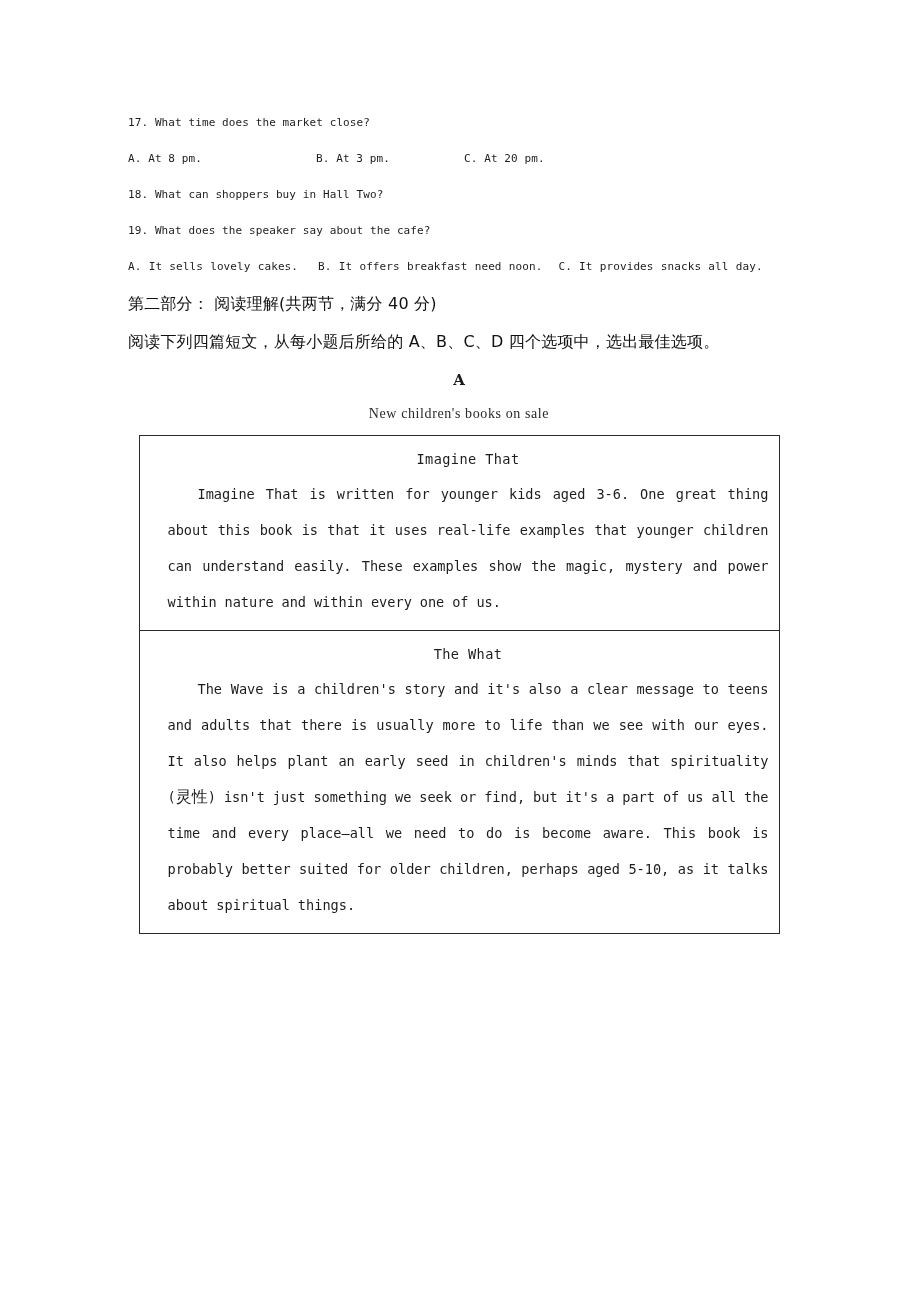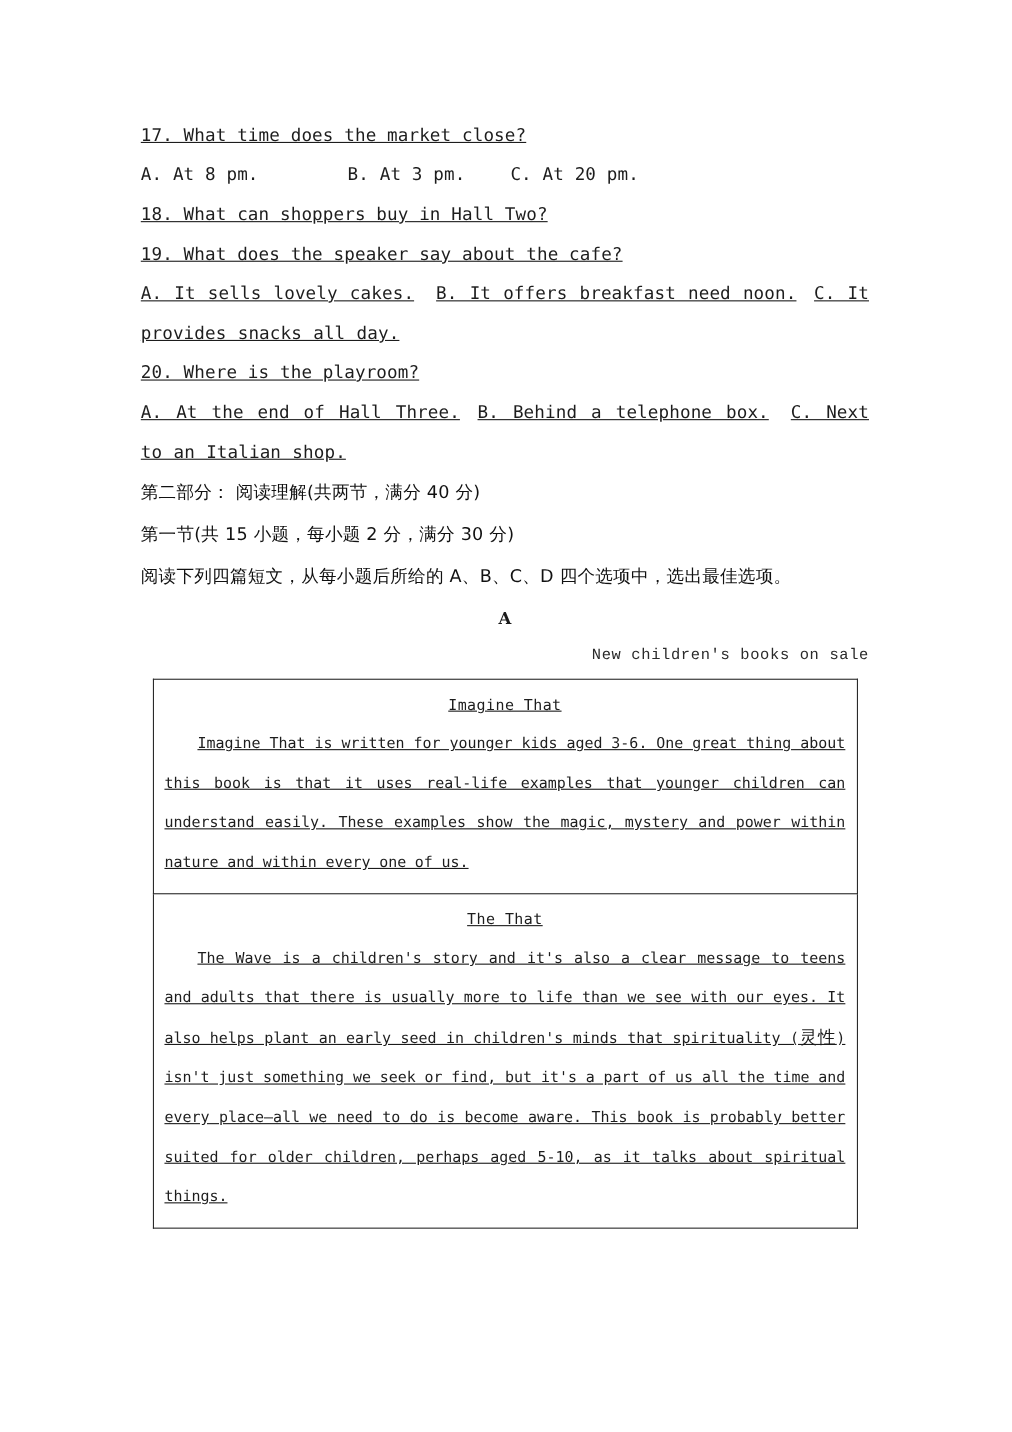--- a/index.html
+++ b/index.html
@@ -22,25 +22,24 @@
     top: 0;
     width: 920px;
     height: 1302px;
     box-sizing: border-box;
     padding: 105px 130px 0 128px;
   }
 
   
   .q-block {
     font-family: "DejaVu Sans Mono", "Liberation Mono", monospace;
-    font-size: 16px;
+    font-size: 11px;
     line-height: 36px;
     letter-spacing: 0.1px;
     color: #1d1d1d;
-    text-decoration: underline;
   }
   .q-stem {
     white-space: nowrap;
   }
   .opt-row {
     display: block;
     white-space: nowrap;
   }
   .opt-row .opt {
     display: inline-block;
@@ -73,42 +72,41 @@
   
   .passage-letter {
     font-family: "DejaVu Serif", "Liberation Serif", serif;
     font-weight: bold;
     font-size: 15px;
     text-align: center;
     line-height: 34px;
     margin-top: 2px;
   }
   .passage-sub {
-    font-family: Liberation Mono, monospace;
+    font-family: Liberation Serif, serif;
     font-size: 14px;
-    text-align: right;
+    text-align: center;
     line-height: 34px;
     letter-spacing: 0.6px;
     color: #2a2a2a;
     margin-bottom: 4px;
   }
 
   
   .book-table {
     border: 1px solid #2a2a2a;
     border-collapse: collapse;
     width: 641px;
     margin: 0 auto;
     table-layout: fixed;
   }
   .book-table td {
     border: 1px solid #2a2a2a;
-    padding: 6px 10px 10px 10px;
+    padding: 6px 10px 10px 28px;
     vertical-align: top;
-    text-decoration: underline;
   }
   .cell-title {
     font-family: "DejaVu Sans Mono", "Liberation Mono", monospace;
     font-size: 13.6px;
     text-align: center;
     line-height: 34px;
     letter-spacing: 0.4px;
     color: #1d1d1d;
   }
   .cell-body {
@@ -143,44 +141,37 @@
     <div class="q-stem">18. What can shoppers buy in Hall Two?</div>
   </div>
 
   <div class="q-block">
     <div class="q-stem">19. What does the speaker say about the cafe?</div>
     <div class="opt-flow">
       <span>A. It sells lovely cakes.</span><span class="gap-m"></span><span>B. It offers breakfast need noon.</span><span class="gap-s"></span><span>C. It provides snacks all day.</span>
     </div>
   </div>
 
-  <div class="q-block">
-    <div class="q-stem">20. Where is the playroom?</div>
-    <div class="opt-flow">
-      <span>A. At the end of Hall Three.</span><span class="gap-s"></span><span>B. Behind a telephone box.</span><span class="gap-m"></span><span>C. Next to an Italian shop.</span>
-    </div>
-  </div>
 
   <div class="cn-head">第二部分：  阅读理解(共两节，满分 40 分)</div>
-  <div class="cn-head">第一节(共 15 小题，每小题 2 分，满分 30 分)</div>
   <div class="cn-head">阅读下列四篇短文，从每小题后所给的 A、B、C、D 四个选项中，选出最佳选项。</div>
 
   <div class="passage-letter">A</div>
   <div class="passage-sub">New children's books on sale</div>
 
   <table class="book-table">
     <tbody>
         <tr>
       <td>
         <div class="cell-title">Imagine That</div>
         <div class="cell-body">Imagine That is written for younger kids aged 3-6. One great thing about this book is that it uses real-life examples that younger children can understand easily. These examples show the magic, mystery and power within nature and within every one of us.</div>
       </td>
     </tr>
     <tr>
       <td>
-        <div class="cell-title">The That</div>
+        <div class="cell-title">The What</div>
         <div class="cell-body"><span>The Wave is a children's story and it's also a clear message to teens and adults that there is usually more to life than we see with our eyes. It also helps plant an early seed in children's minds that spirituality (</span><span class="cn-inline">灵性</span><span>) isn't just something we seek or find, but it's a part of us all the time and every place—all we need to do is become aware. This book is probably better suited for older children, perhaps aged 5-10, as it talks about spiritual things.</span></div>
       </td>
     </tr>
   </tbody>
     </table>
 
 </div>
 
 </body></html>

